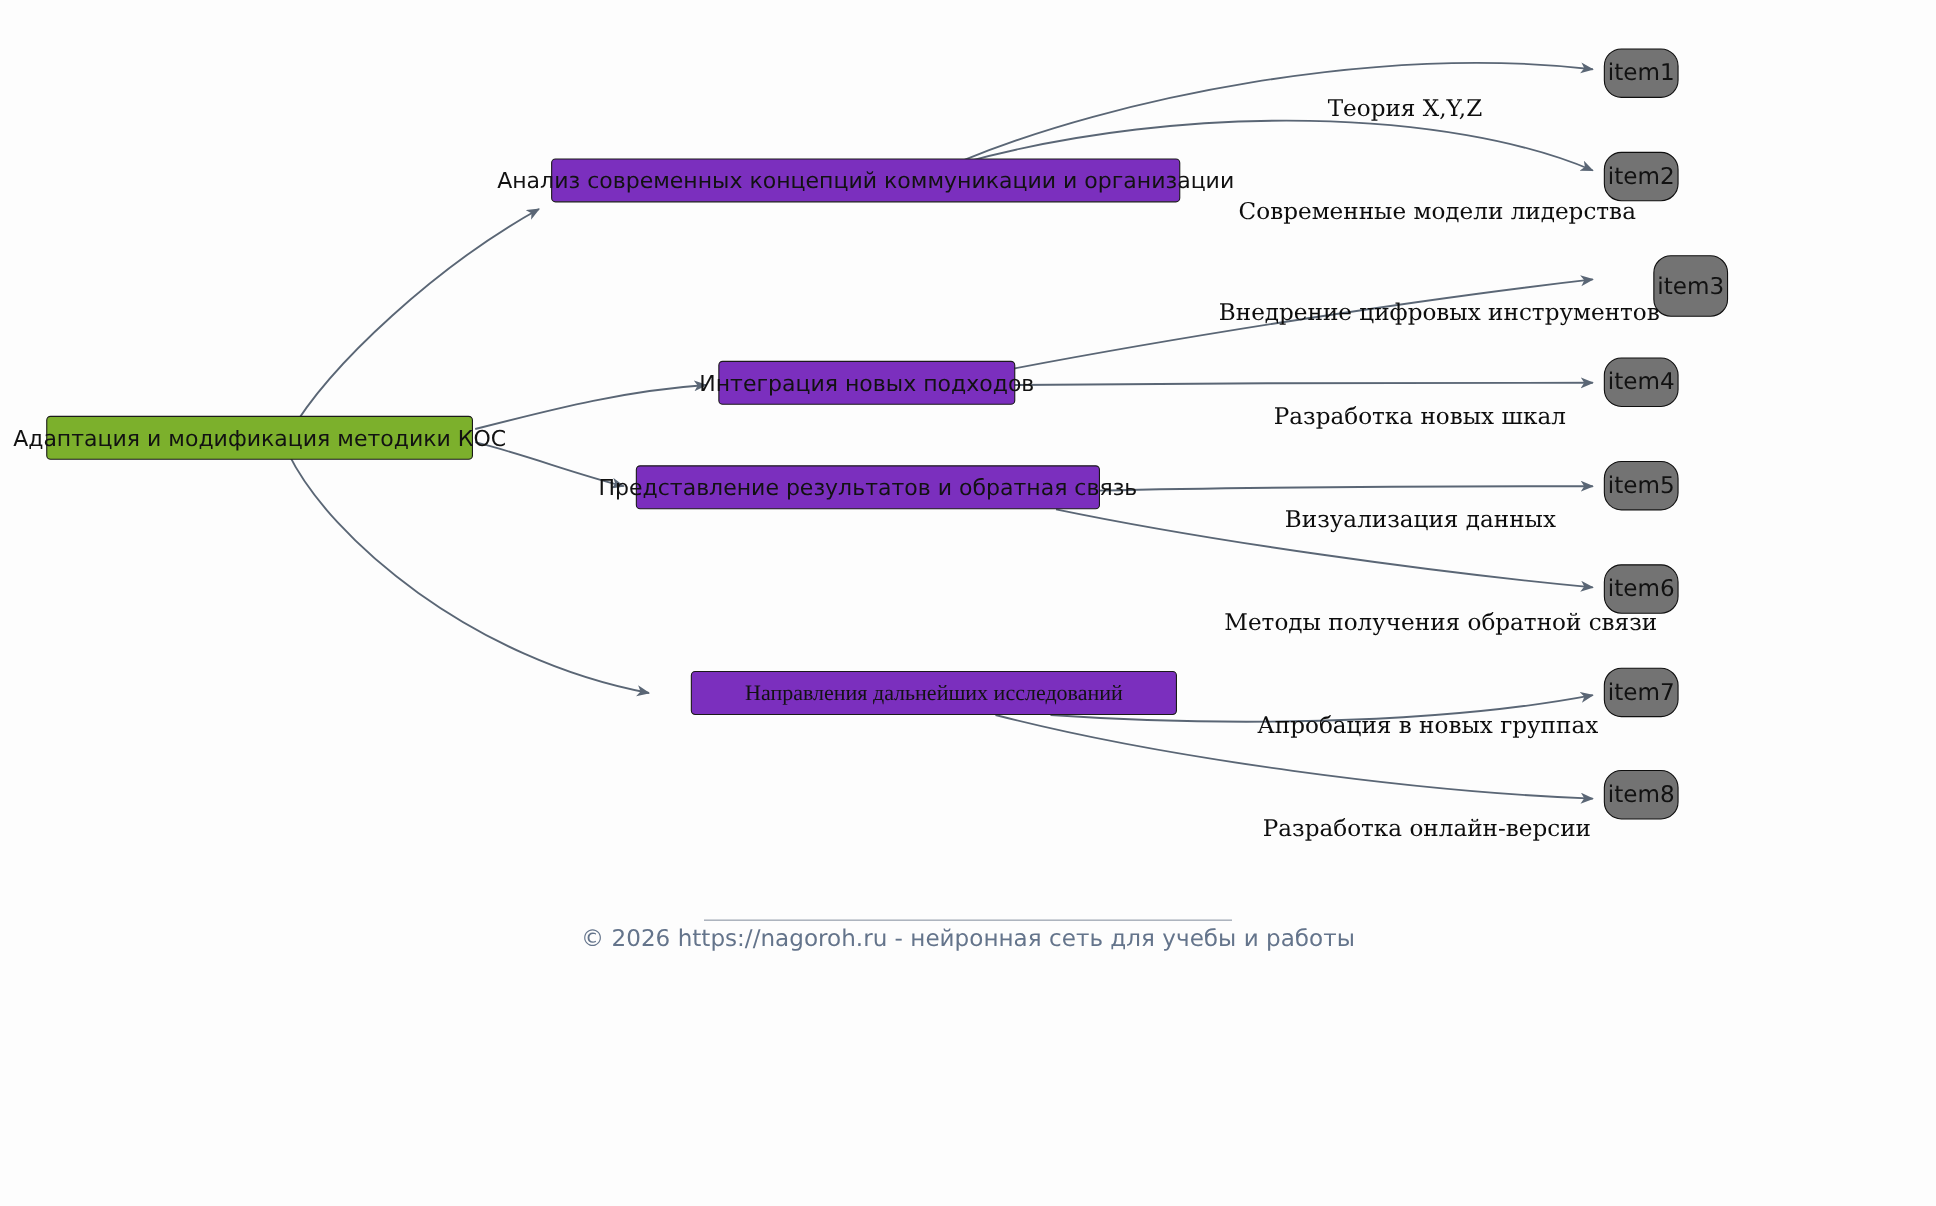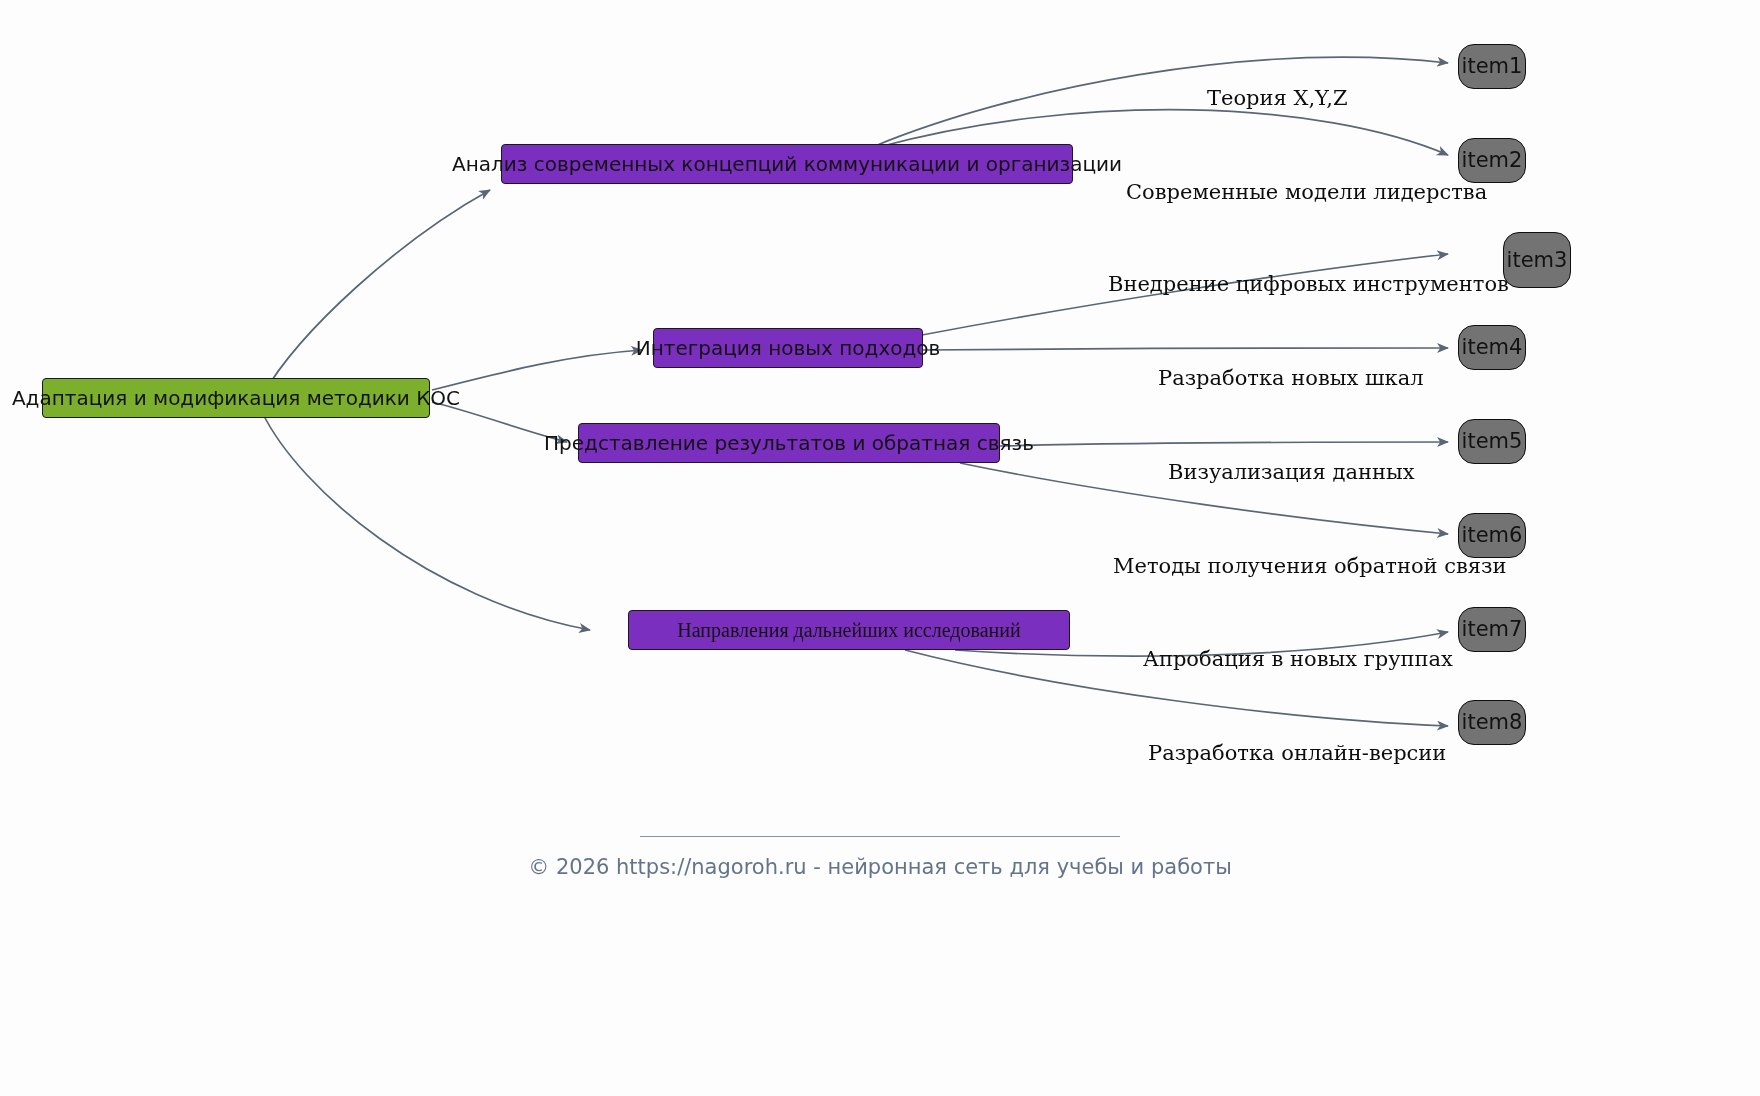--- a/index.html
+++ b/index.html
@@ -70,21 +70,21 @@
     line-height: 1.25;
     letter-spacing: 0.2px;
   }
   .footer-rule {
     width: 480px;
     height: 1px;
     background: #8a95a3;
     margin: 14px auto 0 auto;
   }
   .footer-credit {
-    margin-top: 20px;
+    margin-top: 6px;
     font-family: "DejaVu Sans", sans-serif;
     font-size: 21px;
     color: #64748b;
     line-height: 1;
   }
 </style>
 </head>
 <body>
 
 <svg id="canvas" viewBox="0 0 1760 1096" xmlns="http://www.w3.org/2000/svg">

